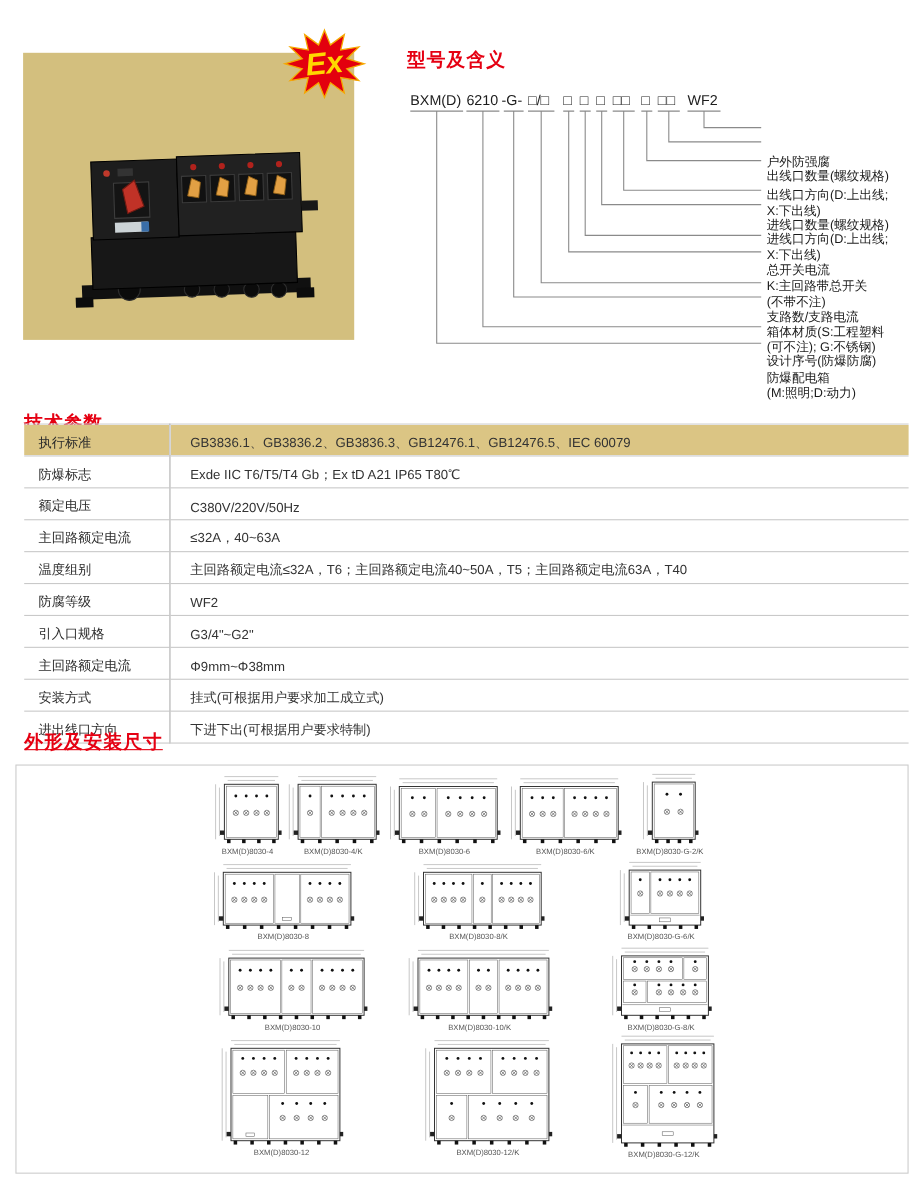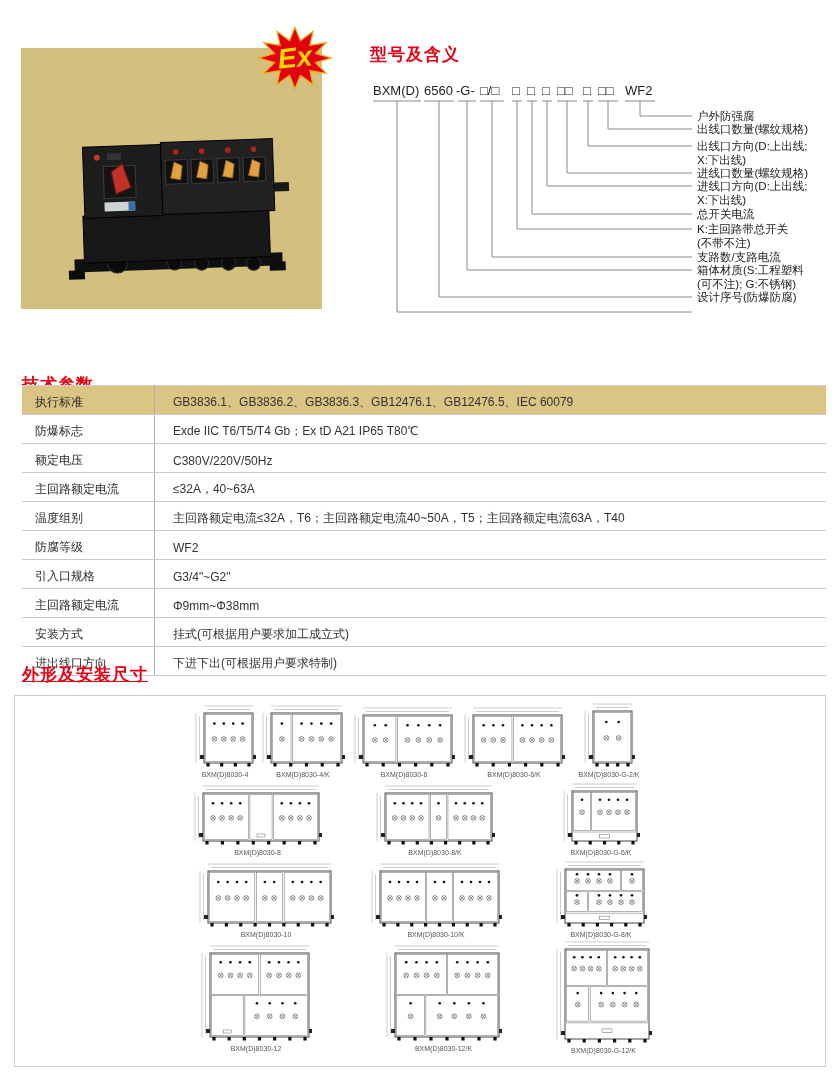--- a/index.html
+++ b/index.html
@@ -11,21 +11,21 @@
   
   .photo{position:absolute;left:21px;top:48px;width:301px;height:261px;background:#d3bf7e;}
   .ex-badge{position:absolute;left:233px;top:-25px;width:82px;height:72px;}
   .ex-badge text{font-family:"Liberation Sans",sans-serif;font-weight:bold;font-style:italic;font-size:28px;fill:#ffd800;}
 
   
   .model{position:absolute;left:370px;top:40px;width:462px;height:305px;}
   .model .seg{position:absolute;top:43px;font-size:13px;color:#1c1c1c;white-space:nowrap;}
   .model svg.lines{position:absolute;left:0;top:0;width:462px;height:305px;}
   .model svg.lines line,.model svg.lines polyline{stroke:#8a8a8a;stroke-width:1;fill:none;}
-  .mlabel{position:absolute;left:327px;width:140px;font-size:11.5px;line-height:13.5px;color:#1a1a1a;}
+  .mlabel{position:absolute;left:327px;width:140px;font-size:11.5px;line-height:13.5px;color:#1a1a1a;margin-top:32px;}
   .mlabel span{display:block;white-space:nowrap;}
 
   
   table.spec{position:absolute;left:22px;top:385px;width:804px;border-collapse:collapse;font-size:12px;color:#333;table-layout:fixed;}
   table.spec td{border-bottom:1px solid #c9c9c9;padding:8px 0 3px 0;height:14px;white-space:nowrap;overflow:hidden;}
   table.spec td.lbl{width:119px;border-right:1px solid #aeaeae;padding-left:13px;color:#2b2b2b;}
   table.spec td.val{padding-left:18px;}
   table.spec tr.hl td{background:#dbc584;}
   table.spec tr:first-child td{border-top:1px solid #d0d0d0;}
 
@@ -82,21 +82,21 @@
     <svg class="ex-badge" viewBox="0 0 82 72">
       <polygon fill="#e3000e" stroke="#f5a800" stroke-width="1.2" points="41.0,4.4 46.4,17.8 59.0,8.5 55.8,22.4 72.2,19.7 61.3,30.4 77.0,35.0 61.3,39.6 72.2,50.3 55.8,47.6 59.0,61.5 46.4,52.2 41.0,65.6 35.6,52.2 23.0,61.5 26.2,47.6 9.8,50.3 20.7,39.6 5.0,35.0 20.7,30.4 9.8,19.7 26.2,22.4 23.0,8.5 35.6,17.8"></polygon>
       <text x="41" y="44" text-anchor="middle" transform="rotate(-6 41 36)">Ex</text>
     </svg>
   </div>
 
   <div class="model">
     <h2 class="sec" style="left:0;top:3px;position:absolute;">型号及含义</h2>
 
     <span class="seg" style="left:3px">BXM(D)</span>
-    <span class="seg" style="left:54px">6560</span>
+    <span class="seg" style="left:54px">6210</span>
     <span class="seg" style="left:86px">-G-</span>
     <span class="seg" style="left:110px">□/□</span>
     <span class="seg" style="left:142px">□</span>
     <span class="seg" style="left:157px">□</span>
     <span class="seg" style="left:172px">□</span>
     <span class="seg" style="left:187px">□□</span>
     <span class="seg" style="left:213px">□</span>
     <span class="seg" style="left:228px">□□</span>
     <span class="seg" style="left:255px">WF2</span>
 
@@ -151,20 +151,24 @@
       </div>
     <div class="mlabel" style="top:211px">
         <span>支路数/支路电流</span>
       </div>
     <div class="mlabel" style="top:224px">
         <span>箱体材质(S:工程塑料</span>
         <span>(可不注); G:不锈钢)</span>
       </div>
     <div class="mlabel" style="top:251px">
         <span>设计序号(防爆防腐)</span>
+      </div>
+    <div class="mlabel" style="top:266px">
+        <span>防爆配电箱</span>
+        <span>(M:照明;D:动力)</span>
       </div>
   </div>
 
   <h2 class="sec" style="left:22px;top:373px;text-align:center;">技术参数</h2>
 
   <table class="spec">
     <tbody>
       <tr class="hl">
           <td class="lbl">执行标准</td>
           <td class="val">GB3836.1、GB3836.2、GB3836.3、GB12476.1、GB12476.5、IEC 60079</td>

